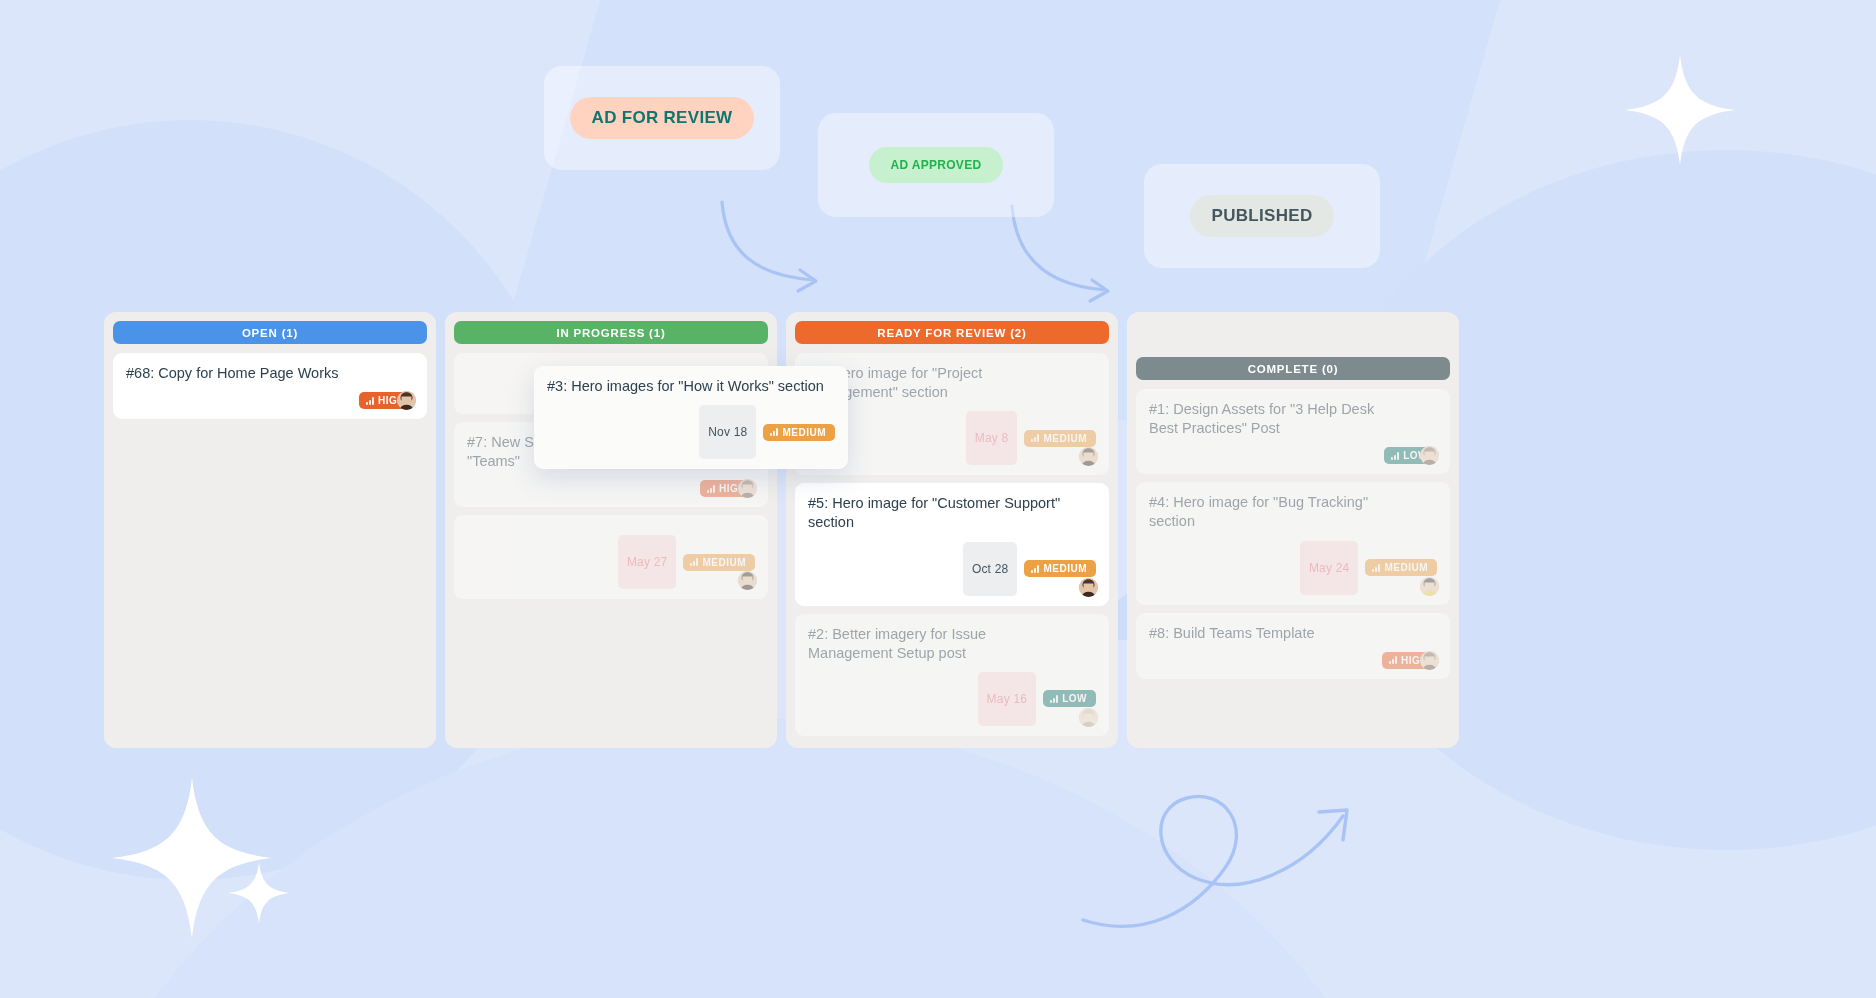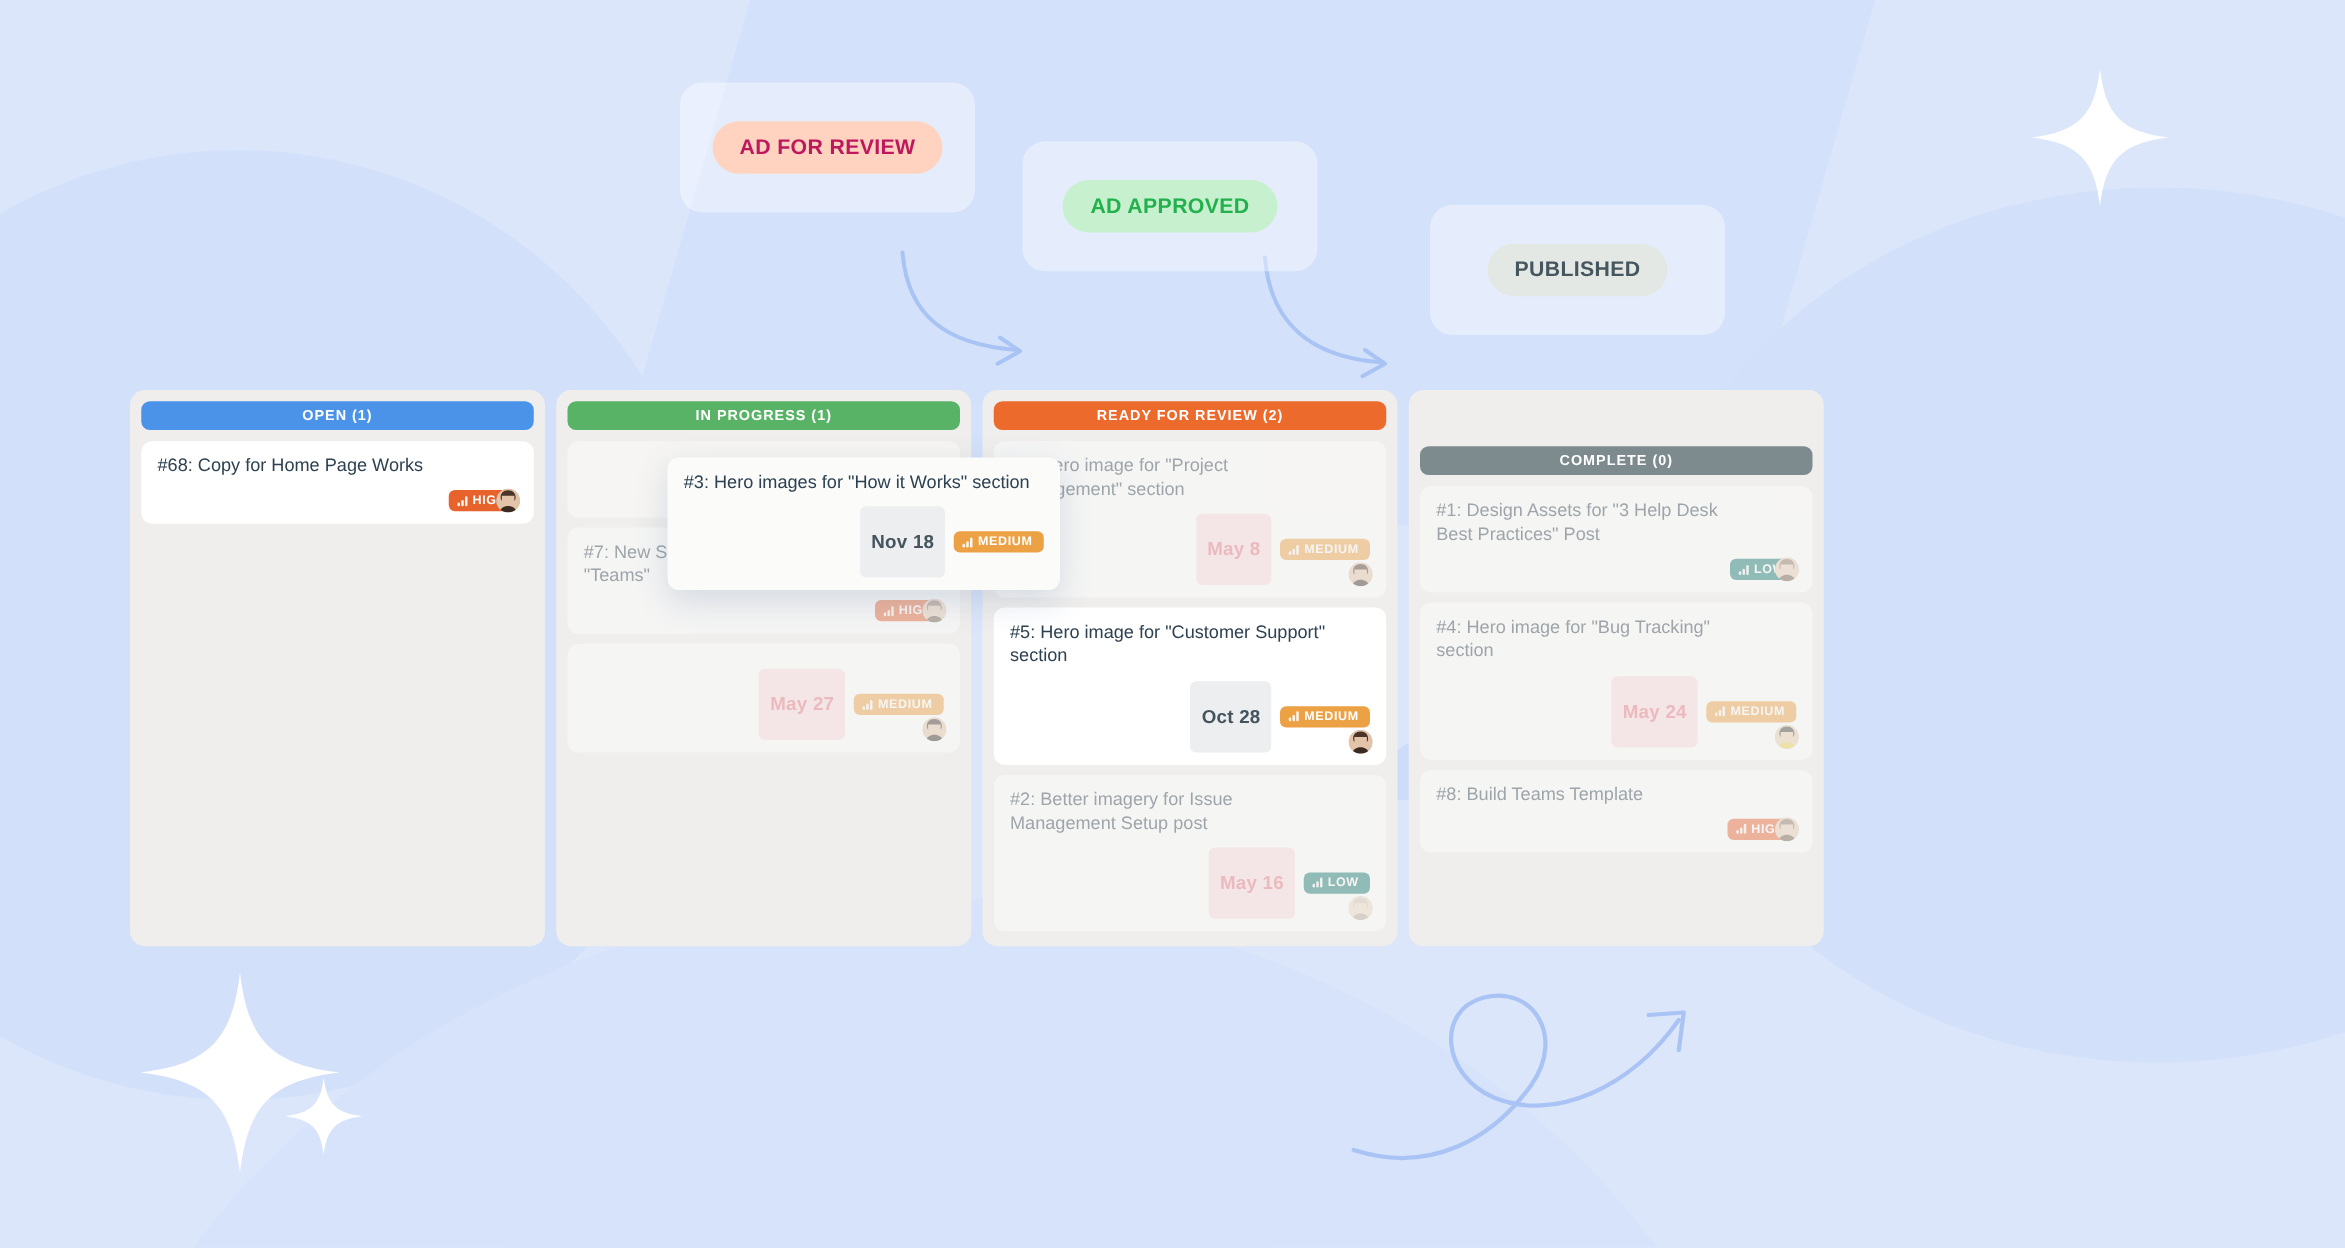--- a/index.html
+++ b/index.html
@@ -117,22 +117,22 @@
   }
   .card-meta {
     display: flex;
     align-items: center;
     gap: 7px;
     margin-top: 9px;
     min-height: 17px;
     justify-content: flex-end;
   }
   .date-chip {
-    font-size: 15px;
-    font-weight: 700;
+    font-size: 12px;
+    font-weight: 400;
     padding: 20px 9px;
     border-radius: 5px;
     background: #eceef0;
     color: #46545e;
     letter-spacing: 0.2px;
   }
   .date-chip.overdue { background: #fbdcdf; color: #e8747f; }
 
   .pri-badge {
     display: inline-flex;
@@ -219,25 +219,25 @@
     <path d="M86 80 L102 91 L84 101" stroke="#a9c4f4" stroke-width="3.2" fill="none" stroke-linecap="round" stroke-linejoin="round"></path>
   </svg>
 
   <svg class="arrow-svg" style="left:1075px; top:760px;" width="350" height="170">
     <path d="M8 160 C70 180 120 150 150 108 C178 68 150 28 112 38 C74 48 78 100 120 118 C168 138 230 110 268 56" stroke="#a9c4f4" stroke-width="3.4" fill="none" stroke-linecap="round"></path>
     <path d="M244 52 L272 50 L268 80" stroke="#a9c4f4" stroke-width="3.4" fill="none" stroke-linecap="round" stroke-linejoin="round"></path>
   </svg>
 </div>
 
 <div class="float-card" style="left:544px; top:66px; width:236px; height:104px;">
-  <div class="float-pill" style="background:#ffd3bf; color:#be185d; font-size:17px; padding:11px 22px;">AD FOR REVIEW</div>
+  <div class="float-pill" style="background:#ffd3bf; color:#0f766e; font-size:17px; padding:11px 22px;">AD FOR REVIEW</div>
 </div>
 
 <div class="float-card" style="left:818px; top:113px; width:236px; height:104px;">
-  <div class="float-pill" style="background:#c7f0ce; color:#22b14c; font-size:17px; padding:11px 22px;">AD APPROVED</div>
+  <div class="float-pill" style="background:#c7f0ce; color:#22b14c; font-size:12px; padding:11px 22px;">AD APPROVED</div>
 </div>
 
 <div class="float-card" style="left:1144px; top:164px; width:236px; height:104px;">
   <div class="float-pill" style="background:#e4e8e4; color:#45565e; font-size:17px; padding:11px 22px;">PUBLISHED</div>
 </div>
 
 <div id="board">
     <div class="column">
       <div class="col-header" style="background: rgb(75, 147, 232);">OPEN (1)</div>
       <div class="col-body">

